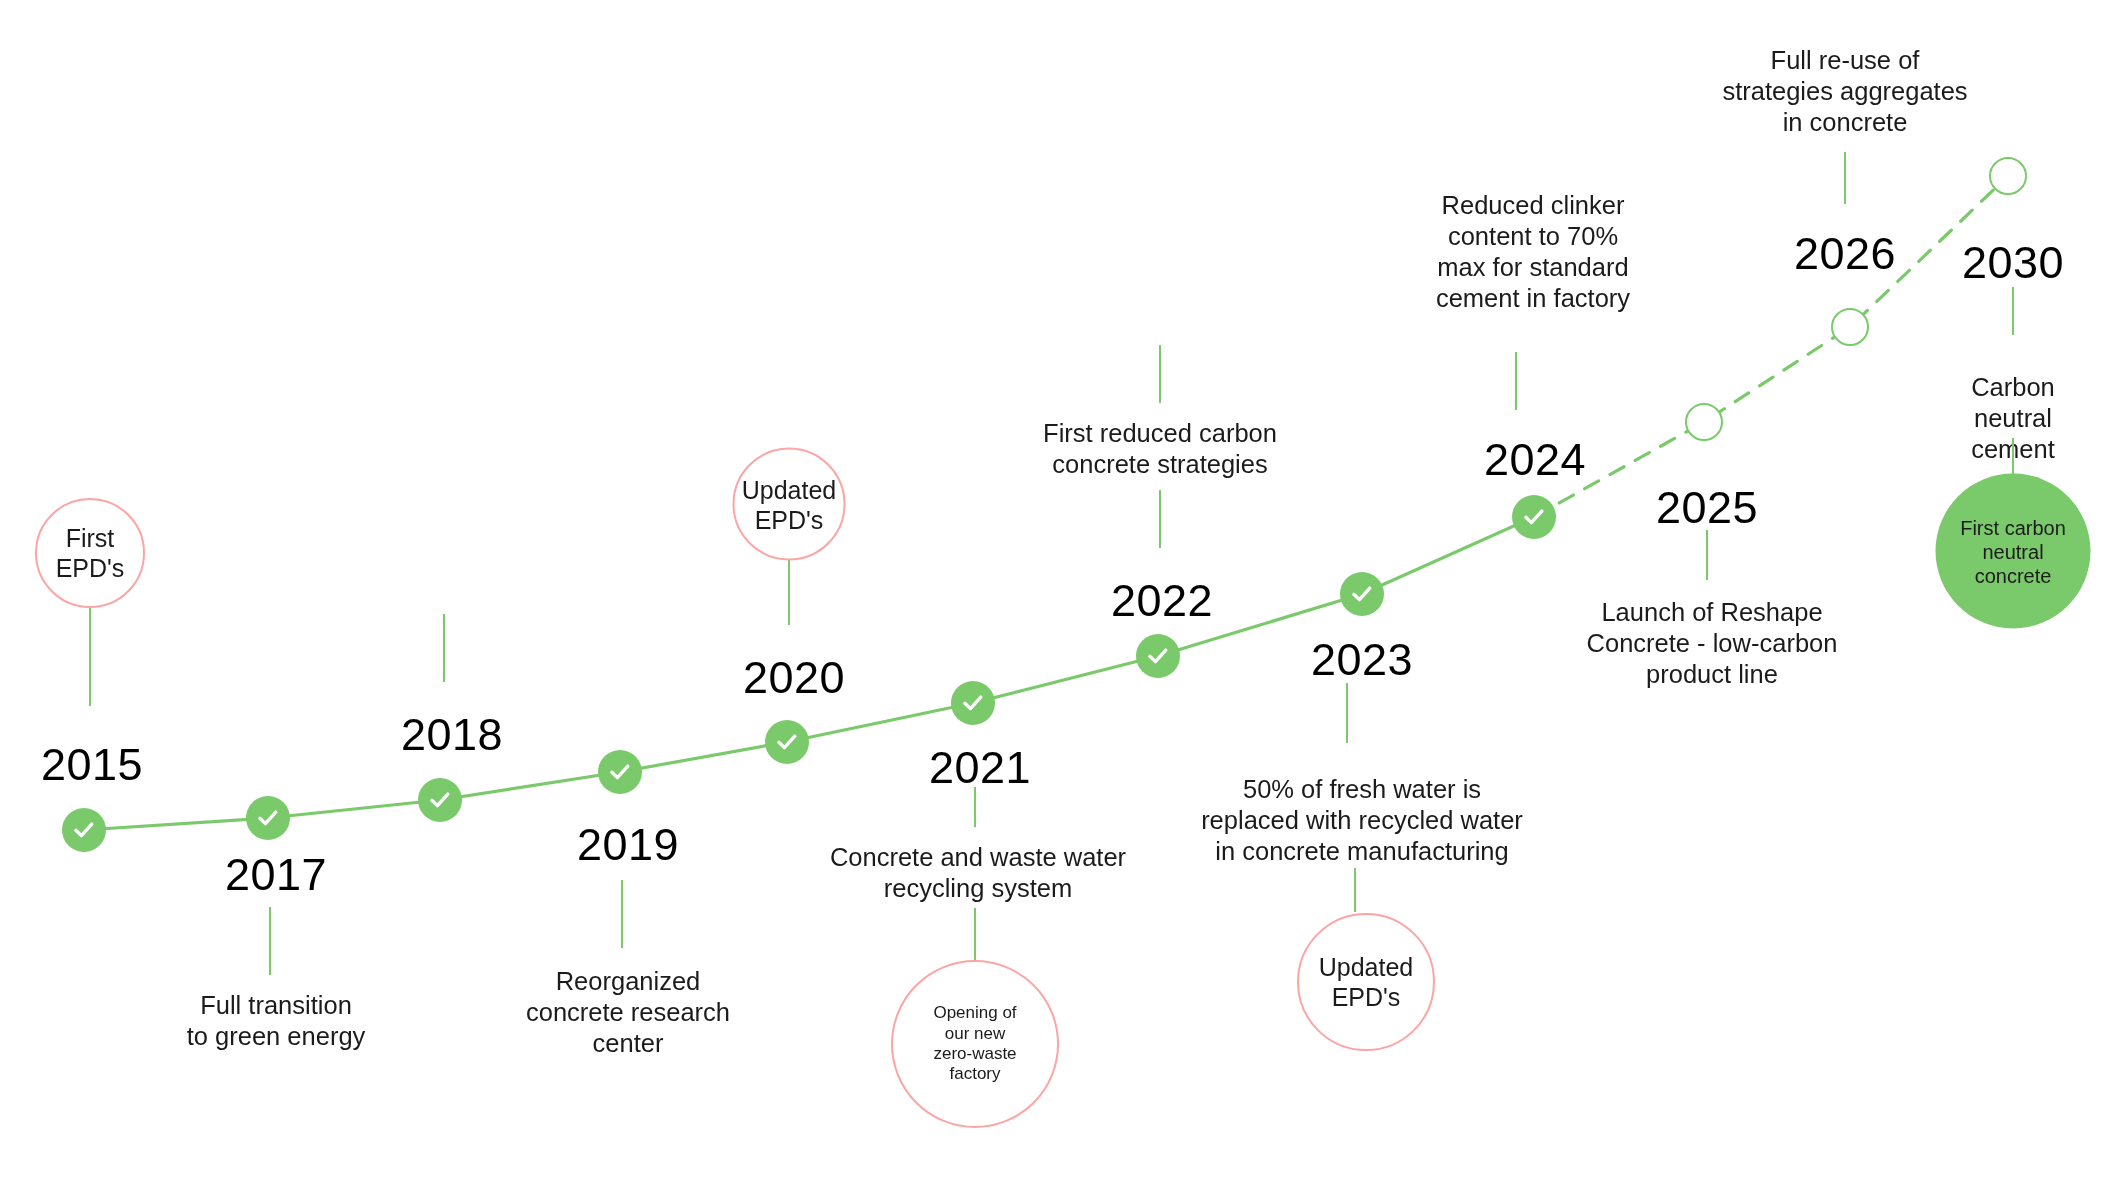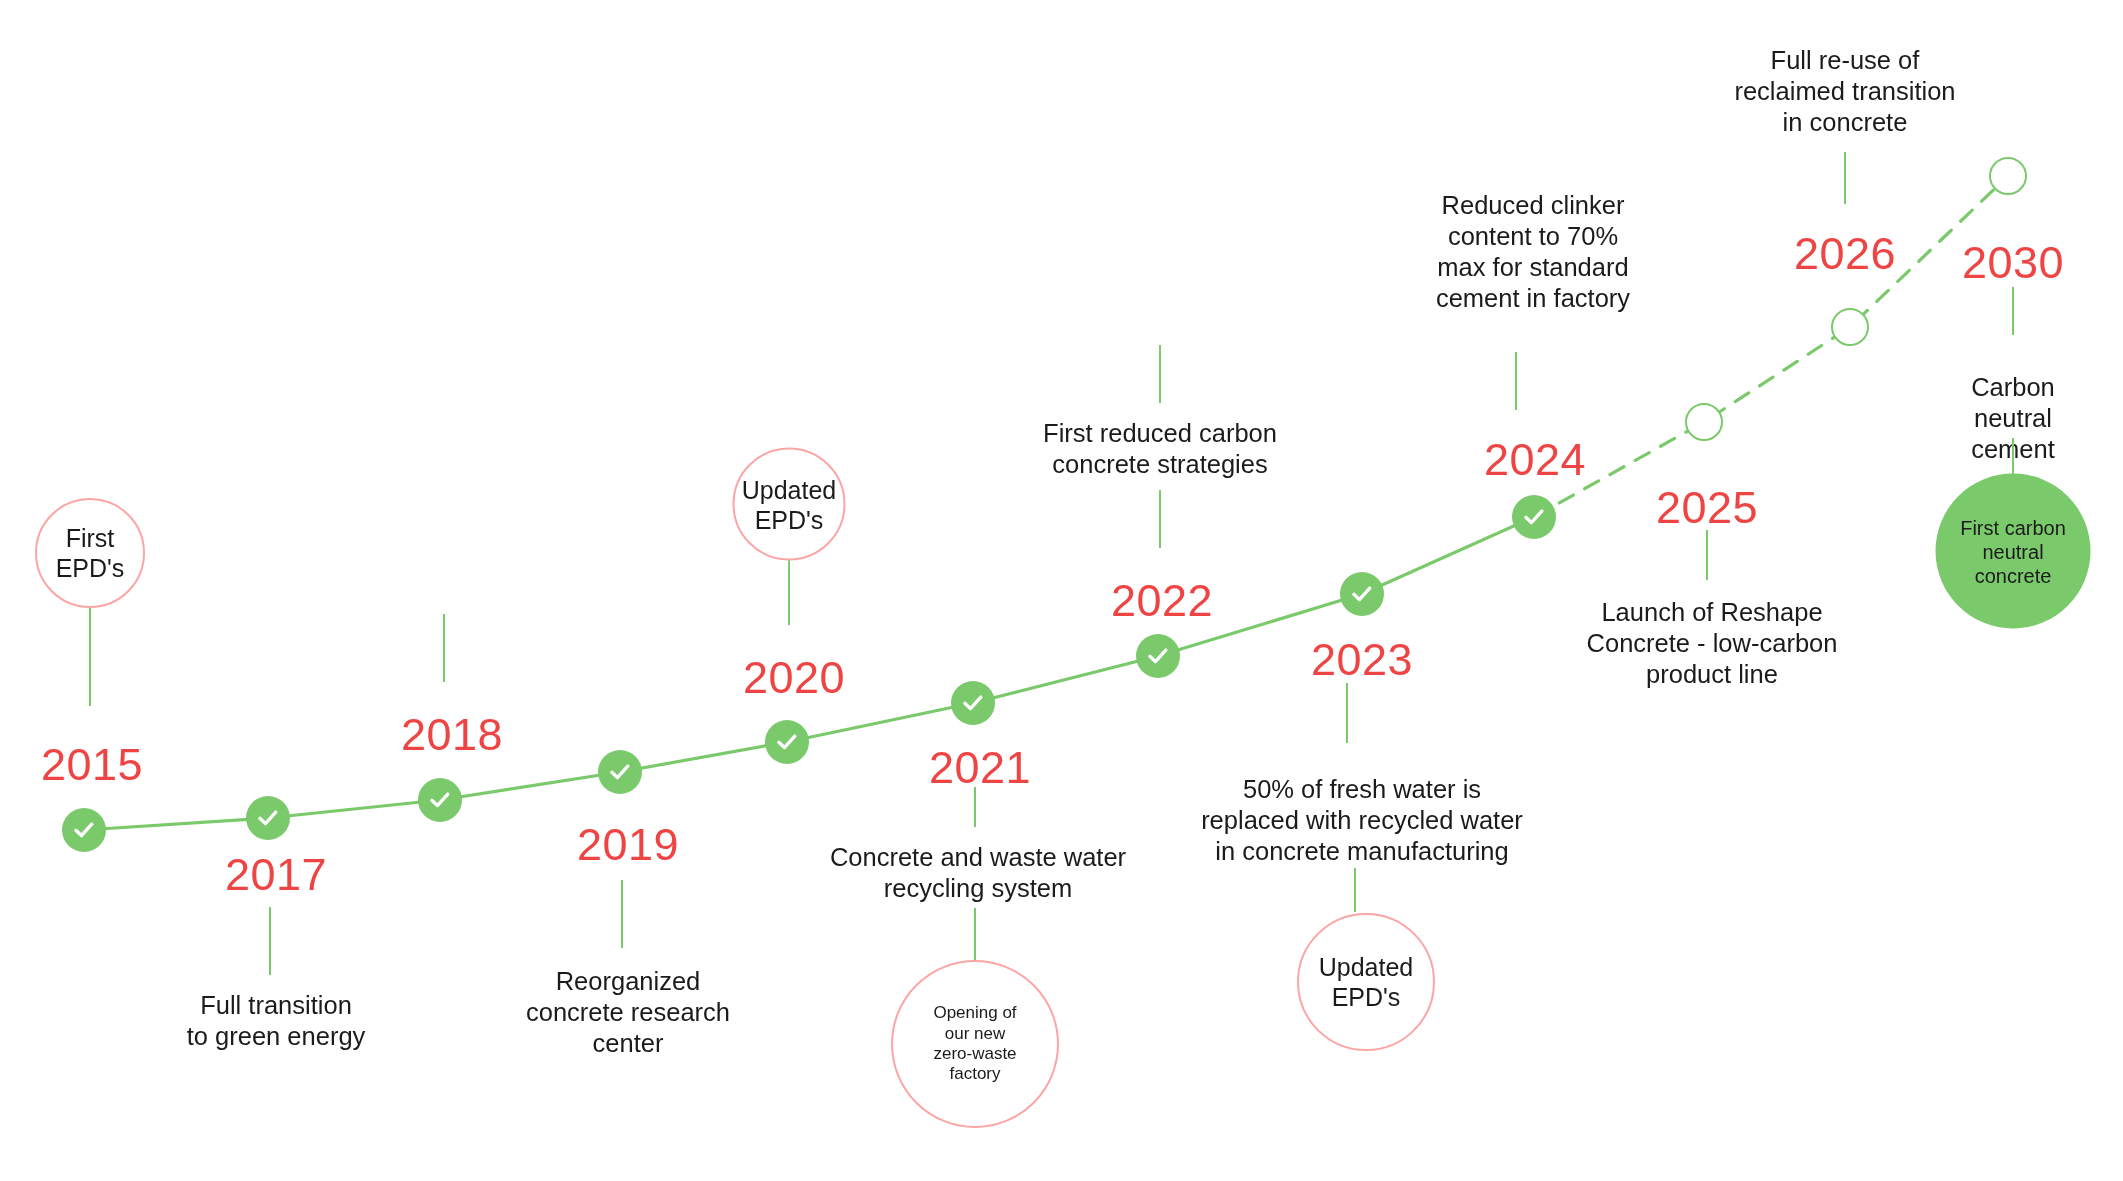--- a/index.html
+++ b/index.html
@@ -31,21 +31,21 @@
     background: #ffffff;
     border: 2.5px solid #7ac96a;
   }
 
   
   .year {
     position: absolute;
     transform: translateX(-50%);
     font-size: 45px;
     font-weight: 400;
-    color: #ef4444;
+    color: #000000;
     letter-spacing: 0.5px;
     white-space: nowrap;
     line-height: 1;
   }
 
   
   .stem {
     position: absolute;
     width: 2px;
     background: #7ac96a;
@@ -208,21 +208,21 @@
   <div class="year" style="left:1707px; top:485px;">2025</div>
   <div class="stem" style="left:1707px; top:530px; height:50px;"></div>
   <div class="note" style="left:1712px; top:597px;">Launch of Reshape
 Concrete - low-carbon
 product line</div>
 
   <div class="node-marker future" style="left:1850px; top:327px;"></div>
   <div class="year" style="left:1845px; top:231px;">2026</div>
   <div class="stem" style="left:1845px; top:152px; height:52px;"></div>
   <div class="note" style="left:1845px; top:45px;">Full re-use of
-reclaimed transition
+strategies aggregates
 in concrete</div>
 
   <div class="node-marker future" style="left:2008px; top:176px;"></div>
   <div class="year" style="left:2013px; top:240px;">2030</div>
   <div class="stem" style="left:2013px; top:287px; height:48px;"></div>
   <div class="note" style="left:2013px; top:372px;">Carbon neutral
 cement</div>
   <div class="stem" style="left:2013px; top:438px; height:36px;"></div>
   <div class="bubble filled" style="left:2013px; top:551px; width:155px; height:155px; font-size:20px;">
     <span>First carbon

